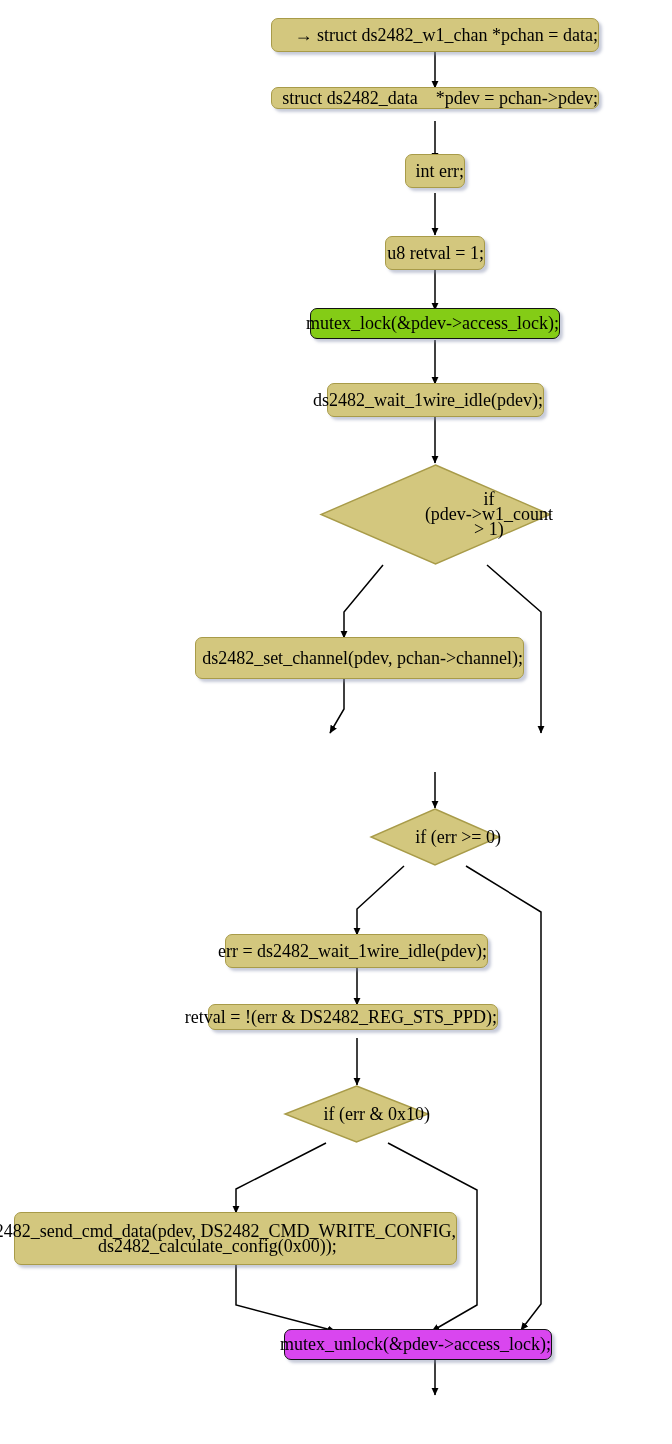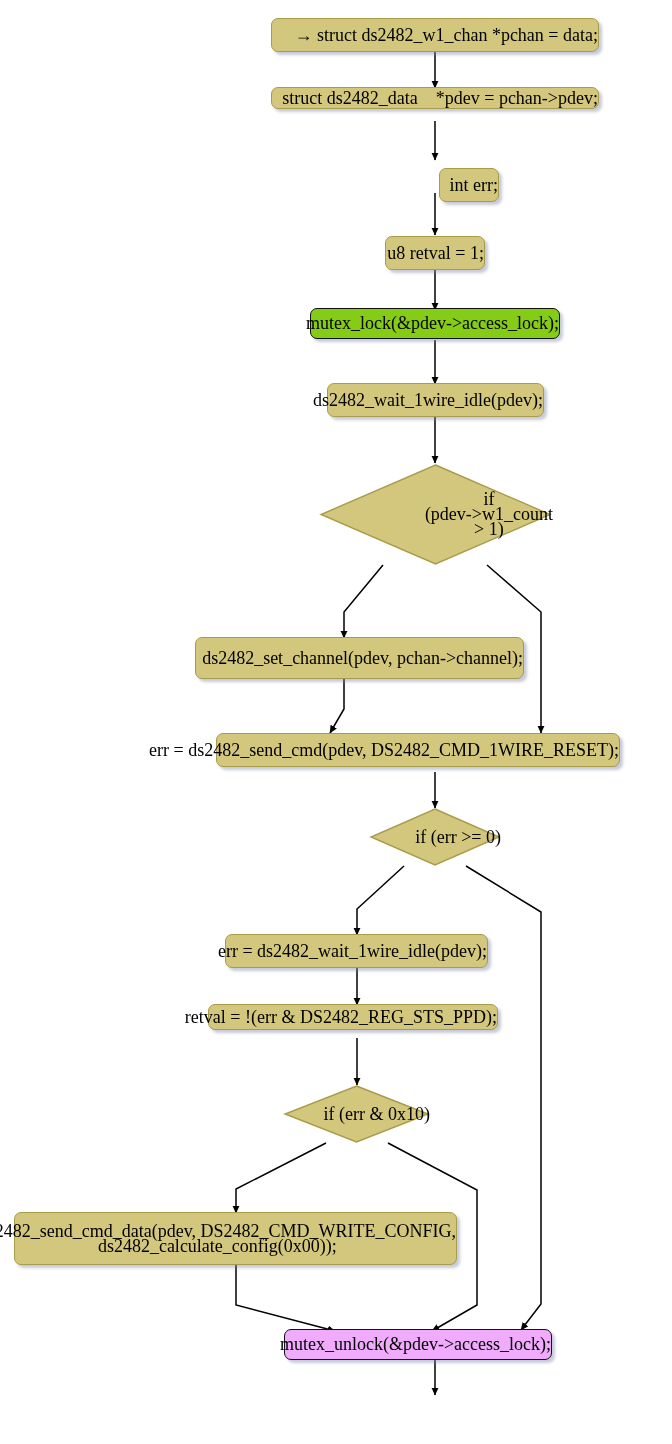--- a/index.html
+++ b/index.html
@@ -45,21 +45,21 @@
     border: 1px solid #A89B49;
     border-radius: 7px;
     background: #D3C77E;
     box-shadow: 3px 3px 3px rgba(130,140,170,0.45);
   }
   .node.process.danger {
     background: #84cc16;
     border: 1px solid #111111;
   }
   .node.process.ok {
-    background: #f0abfc;
+    background: #d946ef;
     border: 1px solid #111111;
   }
   .node.decision {
     background: transparent;
     border: none;
     box-shadow: none;
   }
   .node.decision .diamond-shape {
     position: absolute;
     left: 0; top: 0;
@@ -108,21 +108,21 @@
   </svg>
 
   <div class="node process" style="left:271px; top:18px; width:328px; height:34px;">
     <span>→ struct ds2482_w1_chan *pchan = data;</span>
   </div>
 
   <div class="node process" style="left:271px; top:87px; width:328px; height:22px;">
     <span>struct ds2482_data    *pdev = pchan-&gt;pdev;</span>
   </div>
 
-  <div class="node process" style="left:405px; top:168px; width:60px; height:34px;margin-left:34px;">
+  <div class="node process" style="left:405px; top:154px; width:60px; height:34px;">
     <span>int err;</span>
   </div>
 
   <div class="node process" style="left:385px; top:236px; width:100px; height:34px;">
     <span>u8 retval = 1;</span>
   </div>
 
   <div class="node process danger" style="left:310px; top:308px; width:250px; height:31px;">
     <span>mutex_lock(&amp;pdev-&gt;access_lock);</span>
   </div>
@@ -137,23 +137,20 @@
     </svg>
     <span class="dlabel">if
 (pdev-&gt;w1_count
 &gt; 1)</span>
   </div>
 
   <div class="node process" style="left:195px; top:637px; width:329px; height:42px;">
     <span>ds2482_set_channel(pdev, pchan-&gt;channel);</span>
   </div>
 
-  <div class="node process" style="left:216px; top:733px; width:404px; height:34px;">
-    <span>err = ds2482_send_cmd(pdev, DS2482_CMD_1WIRE_RESET);</span>
-  </div>
 
   <div class="node decision" style="left:369px; top:807px; width:132px; height:60px;">
     <svg class="diamond-shape" viewBox="0 0 132 60" preserveAspectRatio="none">
       <polygon points="66,2 130,30 66,58 2,30" fill="#D3C77E" stroke="#A89B49" stroke-width="1.4"></polygon>
     </svg>
     <span class="dlabel">if (err &gt;= 0)</span>
   </div>
 
   <div class="node process" style="left:225px; top:934px; width:263px; height:34px;">
     <span>err = ds2482_wait_1wire_idle(pdev);</span>

